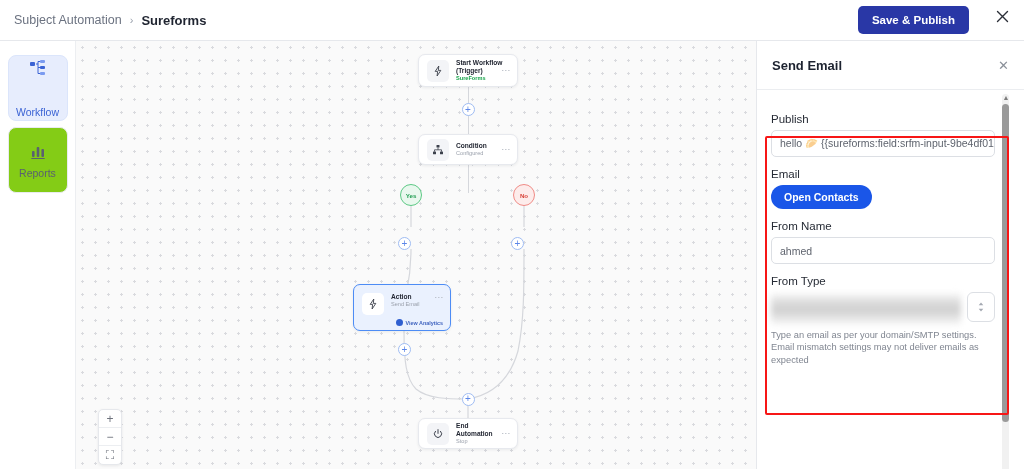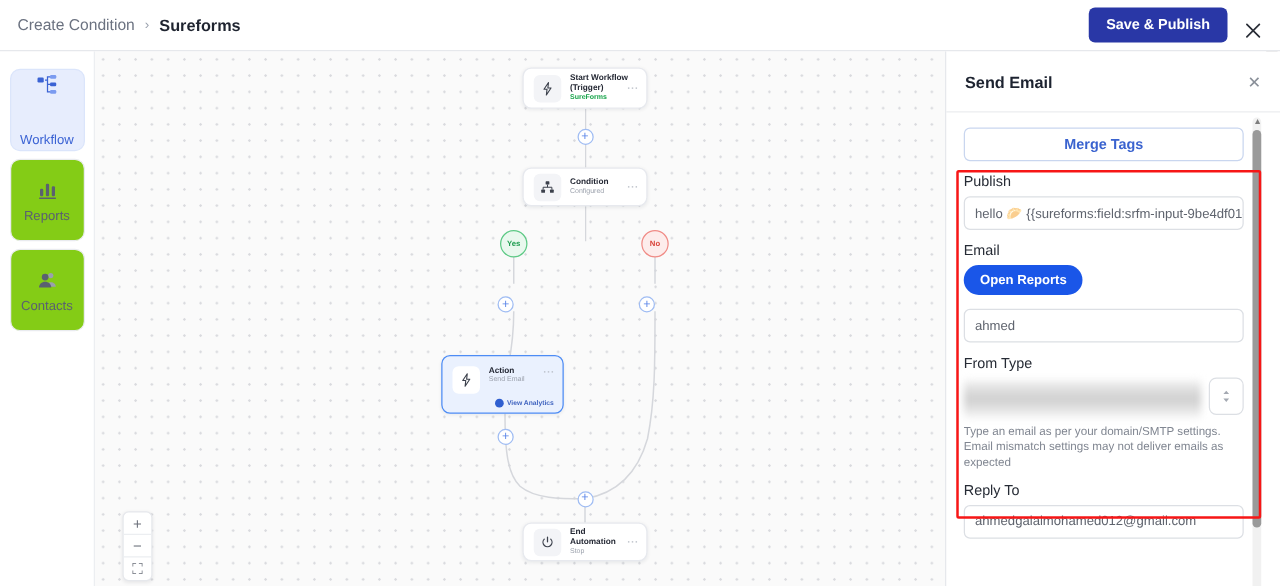--- a/index.html
+++ b/index.html
@@ -15,21 +15,21 @@
   .topbar {
     position: absolute; top: 0; left: 0; width: 1024px; height: 41px;
     background: #ffffff; border-bottom: 1px solid #e6e8ec;
     display: flex; align-items: center; z-index: 30;
   }
   .crumbs { display: flex; align-items: center; gap: 8px; margin-left: 14px; }
   .crumb-1 { font-size: 12.5px; color: #6b7280; }
   .crumb-sep { font-size: 11px; color: #9aa1ad; }
   .crumb-2 { font-size: 13px; color: #1f2430; font-weight: bold; }
   .topbar-right {
-    margin-left: auto; display: flex; align-items: flex-end; gap: 10px; margin-right: 12px;
+    margin-left: auto; display: flex; align-items: flex-start; gap: 23px; margin-right: 12px;
   }
   .btn-publish {
     background: #2937a6; color: #fff; border: none; border-radius: 5px;
     font-size: 11.5px; font-weight: bold; padding: 8px 14px; cursor: pointer;
     font-family: "Liberation Sans", sans-serif;
   }
   .btn-close {
     width: 20px; height: 20px; display: flex; align-items: center; justify-content: center;
     cursor: pointer; color: #2b2f38;
   }
@@ -174,21 +174,21 @@
   #page-sb   { right: 2px;  top: 0;   height: 469px; width: 9px; background: #f0f0f0; }
   #page-sb .sb-thumb { width: 9px; }
 </style>
 </head>
 <body>
 
 <div class="app">
 
   <div class="topbar">
     <div class="crumbs">
-      <span class="crumb-1">Create Condition</span>
+      <span class="crumb-1">Subject Automation</span>
       <span class="crumb-sep">›</span>
       <span class="crumb-2">Sureforms</span>
     </div>
     <div class="topbar-right">
       <button class="btn-publish">Save &amp; Publish</button>
       <div class="btn-close">
         <svg width="15" height="15" viewBox="0 0 15 15">
             <path d="M2.5 2.5 L12.5 12.5 M12.5 2.5 L2.5 12.5" stroke="#2b2f38" stroke-width="1.4" stroke-linecap="round" fill="none"></path>
           </svg>
       </div>
@@ -212,31 +212,20 @@
       <span class="rail-icon">
         <svg width="20" height="20" viewBox="0 0 20 20">
           <rect x="4" y="9" width="2.6" height="6" rx="1" fill="#5a6170"></rect>
           <rect x="8.7" y="5" width="2.6" height="10" rx="1" fill="#5a6170"></rect>
           <rect x="13.4" y="7" width="2.6" height="8" rx="1" fill="#5a6170"></rect>
           <rect x="3.2" y="16" width="13.6" height="1.1" rx="0.5" fill="#5a6170"></rect>
         </svg>
       </span>
       <span class="rail-label">Reports</span>
     </div>
-    <div class="rail-item">
-      <span class="rail-icon">
-        <svg width="20" height="20" viewBox="0 0 20 20">
-          <circle cx="12.6" cy="6.4" r="2.1" fill="#9aa1ad"></circle>
-          <path d="M8.8 15.4c0-2.2 1.8-3.6 3.9-3.6s3.9 1.4 3.9 3.6z" fill="#9aa1ad"></path>
-          <circle cx="8.1" cy="7.6" r="2.7" fill="#5a6170"></circle>
-          <path d="M3.2 16c0-2.8 2.3-4.6 4.9-4.6s4.9 1.8 4.9 4.6z" fill="#5a6170"></path>
-        </svg>
-      </span>
-      <span class="rail-label">Contacts</span>
-    </div>
   </div>
 
   <div class="canvas">
 
     <div class="edge" style="left:391.5px; top:46px;  width:1.2px; height:47px;"></div>
     <div class="edge" style="left:391.5px; top:124px; width:1.2px; height:28px;"></div>
     <svg style="position:absolute; left:0; top:0; width:680px; height:428px; pointer-events:none;">
       <path d="M335 152 C335 170 335 178 335 186" stroke="#d5d7dc" stroke-width="1.2" fill="none"></path>
       <path d="M448 152 C448 170 448 178 448 186" stroke="#d5d7dc" stroke-width="1.2" fill="none"></path>
       <path d="M335 208 C335 240 330 250 328 267" stroke="#d5d7dc" stroke-width="1.2" fill="none"></path>
@@ -324,53 +313,49 @@
     </div>
   </div>
 
   <div class="panel">
     <div class="panel-head">
       <span class="panel-title">Send Email</span>
       <span class="panel-x">✕</span>
     </div>
 
     <div class="panel-body">
-      <button class="merge-btn">Merge Tags</button>
 
       <div class="fld">
         <div class="fld-label">Publish</div>
         <div class="fld-input">hello 🥟 {{sureforms:field:srfm-input-9be4df01-l</div>
       </div>
 
       <div class="fld">
         <div class="fld-label">Email</div>
-        <button class="open-builder">Open Reports</button>
+        <button class="open-builder">Open Contacts</button>
       </div>
 
       <div class="fld">
+        <div class="fld-label">From Name</div>
         <div class="fld-input">ahmed</div>
       </div>
 
       <div class="fld">
         <div class="fld-label">From Type</div>
         <div class="from-email-row">
           <div class="blurred"></div>
           <div class="stepper">
             <svg width="8" height="12" viewBox="0 0 8 12">
                 <path d="M4 1.5 L6.3 4.2 H1.7 Z M4 10.5 L6.3 7.8 H1.7 Z" fill="#a4a9b2"></path>
               </svg>
           </div>
         </div>
         <div class="helper">Type an email as per your domain/SMTP settings. Email mismatch settings may not deliver emails as expected</div>
       </div>
 
-      <div class="fld">
-        <div class="fld-label">Reply To</div>
-        <div class="fld-input">ahmedgalalmohamed012@gmail.com</div>
-      </div>
     </div>
 
     <div class="redbox"></div>
 
     <div class="sb-track" id="panel-sb">
       <div class="sb-thumb" style="top:10px; height:318px;"></div>
       <div class="sb-arrow" style="top:0; left:0.6px;">▲</div>
 
     </div>
   </div>

